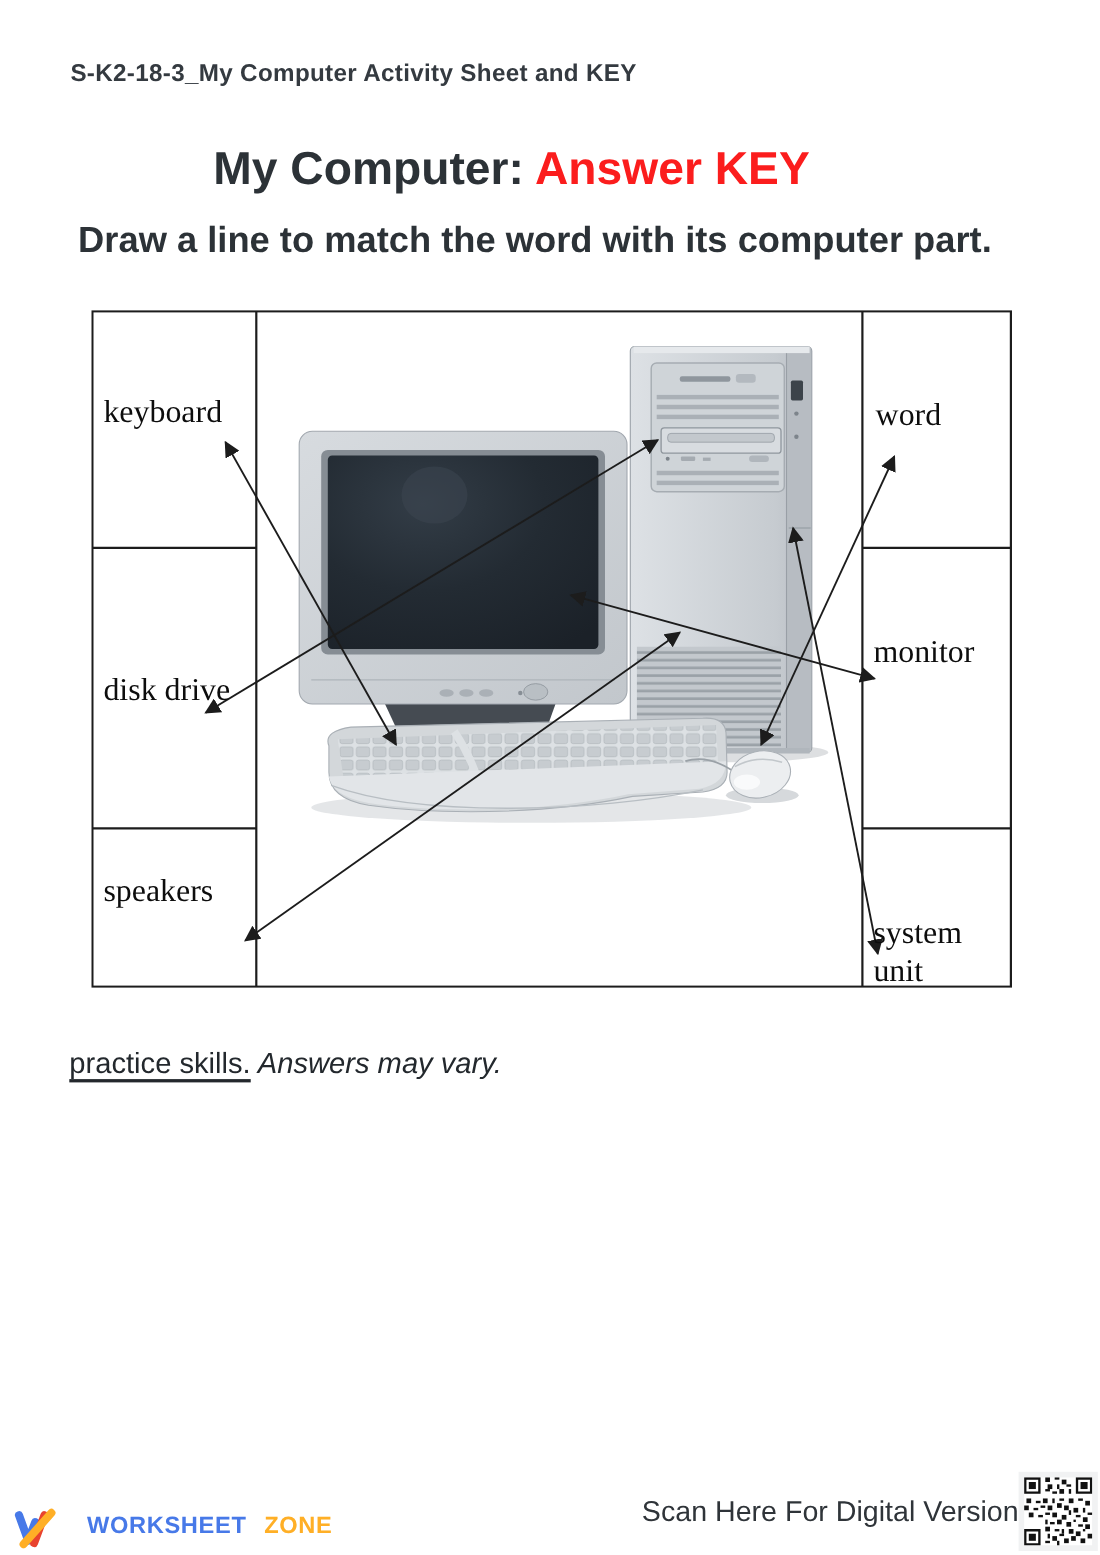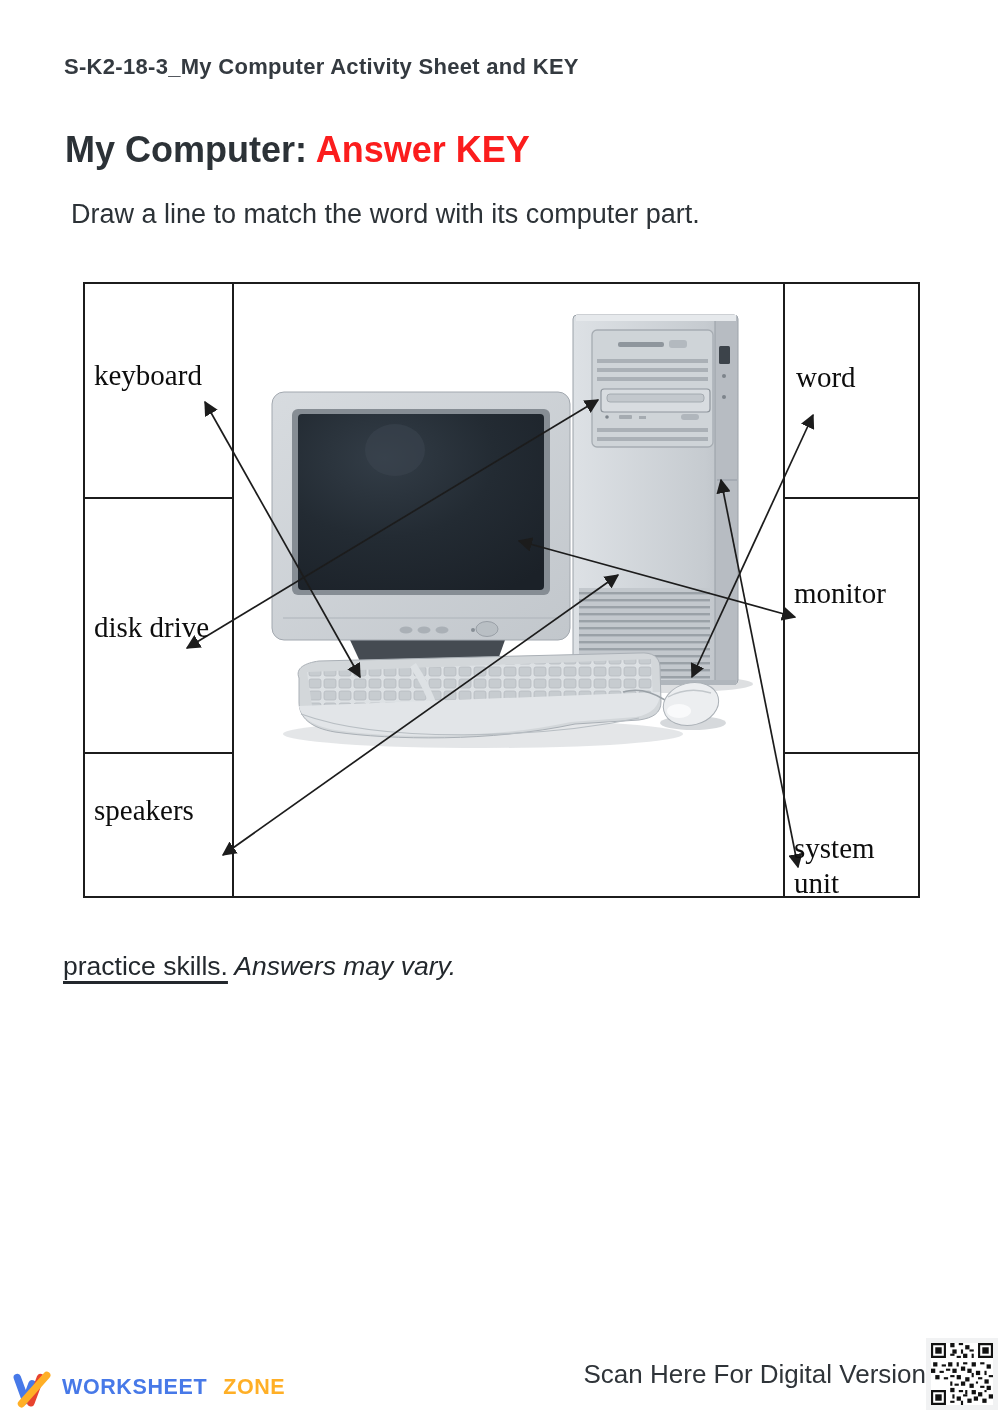--- a/index.html
+++ b/index.html
@@ -5,26 +5,26 @@
   html,body{margin:0;padding:0;background:#ffffff;}
   .page{
     position:relative;width:1000px;height:1414px;background:#ffffff;
     font-family:"Liberation Sans",sans-serif;overflow:hidden;color:#2d3338;
   }
   .doc-header{
     position:absolute;left:64px;top:54px;font-size:22px;font-weight:600;
     color:#343a40;letter-spacing:.3px;
   }
   .doc-title{
-    position:absolute;left:65px;top:129px;width:800px;
-    font-size:36px;font-weight:600;color:#2c3237;
+    position:absolute;left:65px;top:129px;width:800px;text-align:center;
+    font-size:42px;font-weight:600;color:#2c3237;
   }
   .doc-title .key{color:#fb1d1d;}
   .instruction{
-    position:absolute;left:71px;top:199px;font-size:27px;font-weight:400;color:#2c3237;
+    position:absolute;left:71px;top:199px;font-size:33px;font-weight:700;color:#2c3237;
   }
   .match-area{position:absolute;left:83px;top:282px;width:837px;height:616px;}
   .match-area svg{position:absolute;left:0;top:0;}
   .match-label{
     position:absolute;font-family:Liberation Serif, serif;
     font-size:29px;color:#0d0d0d;line-height:1.2;
   }
   .lbl-keyboard{left:94px;top:358px;}
   .lbl-diskdrive{left:94px;top:610px;}
   .lbl-speakers{left:94px;top:793px;}
@@ -36,21 +36,21 @@
     font-size:26.5px;line-height:40px;font-weight:500;color:#23282d;
   }
   .fill-sentence .u{
     text-decoration:underline;text-decoration-thickness:2.5px;text-underline-offset:6px;
   }
   .fill-sentence .it{font-style:italic;}
   .footer-brand{
     position:absolute;left:10px;top:1368px;display:flex;align-items:center;gap:8px;
   }
   .brand-text{font-size:21.5px;font-weight:800;letter-spacing:.6px;line-height:1;}
-  .brand-worksheet{color:#4779e8;}
+  .brand-worksheet{color:#4779e8;margin-left:17px;}
   .brand-zone{color:#ffaf26;margin-left:16px;}
   .footer-scan{
     position:absolute;right:2px;top:1338px;display:flex;align-items:center;
   }
   .scan-text{font-size:26px;font-weight:500;color:#2f3439;}
   .qr-box{background:#f1f2f3;padding:5px;line-height:0;}
 </style>
 </head>
 <body>
 

